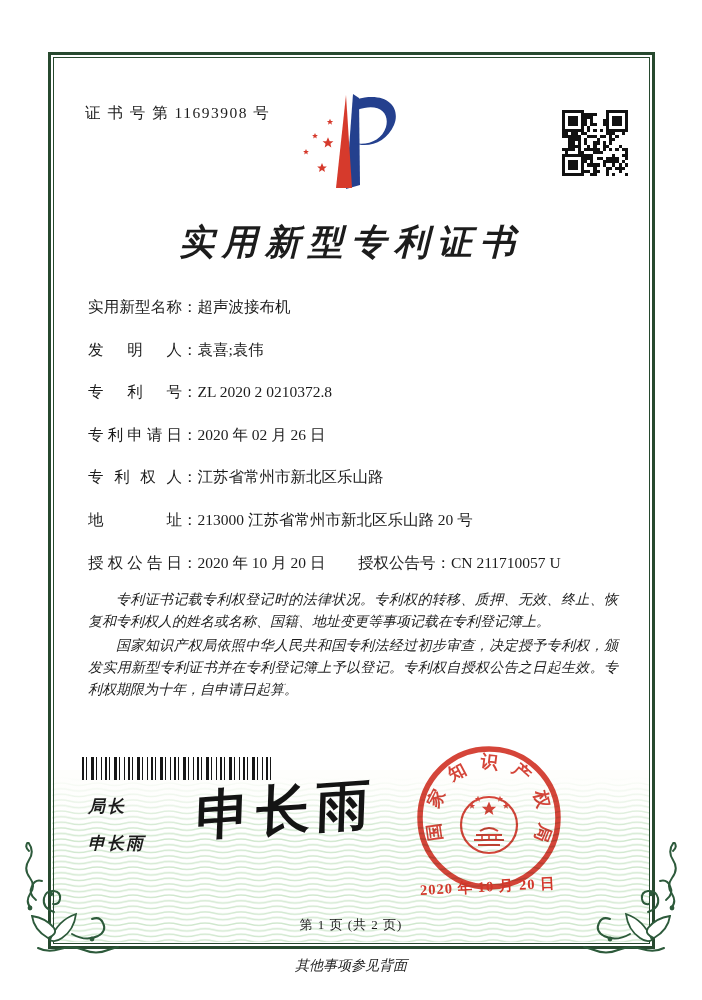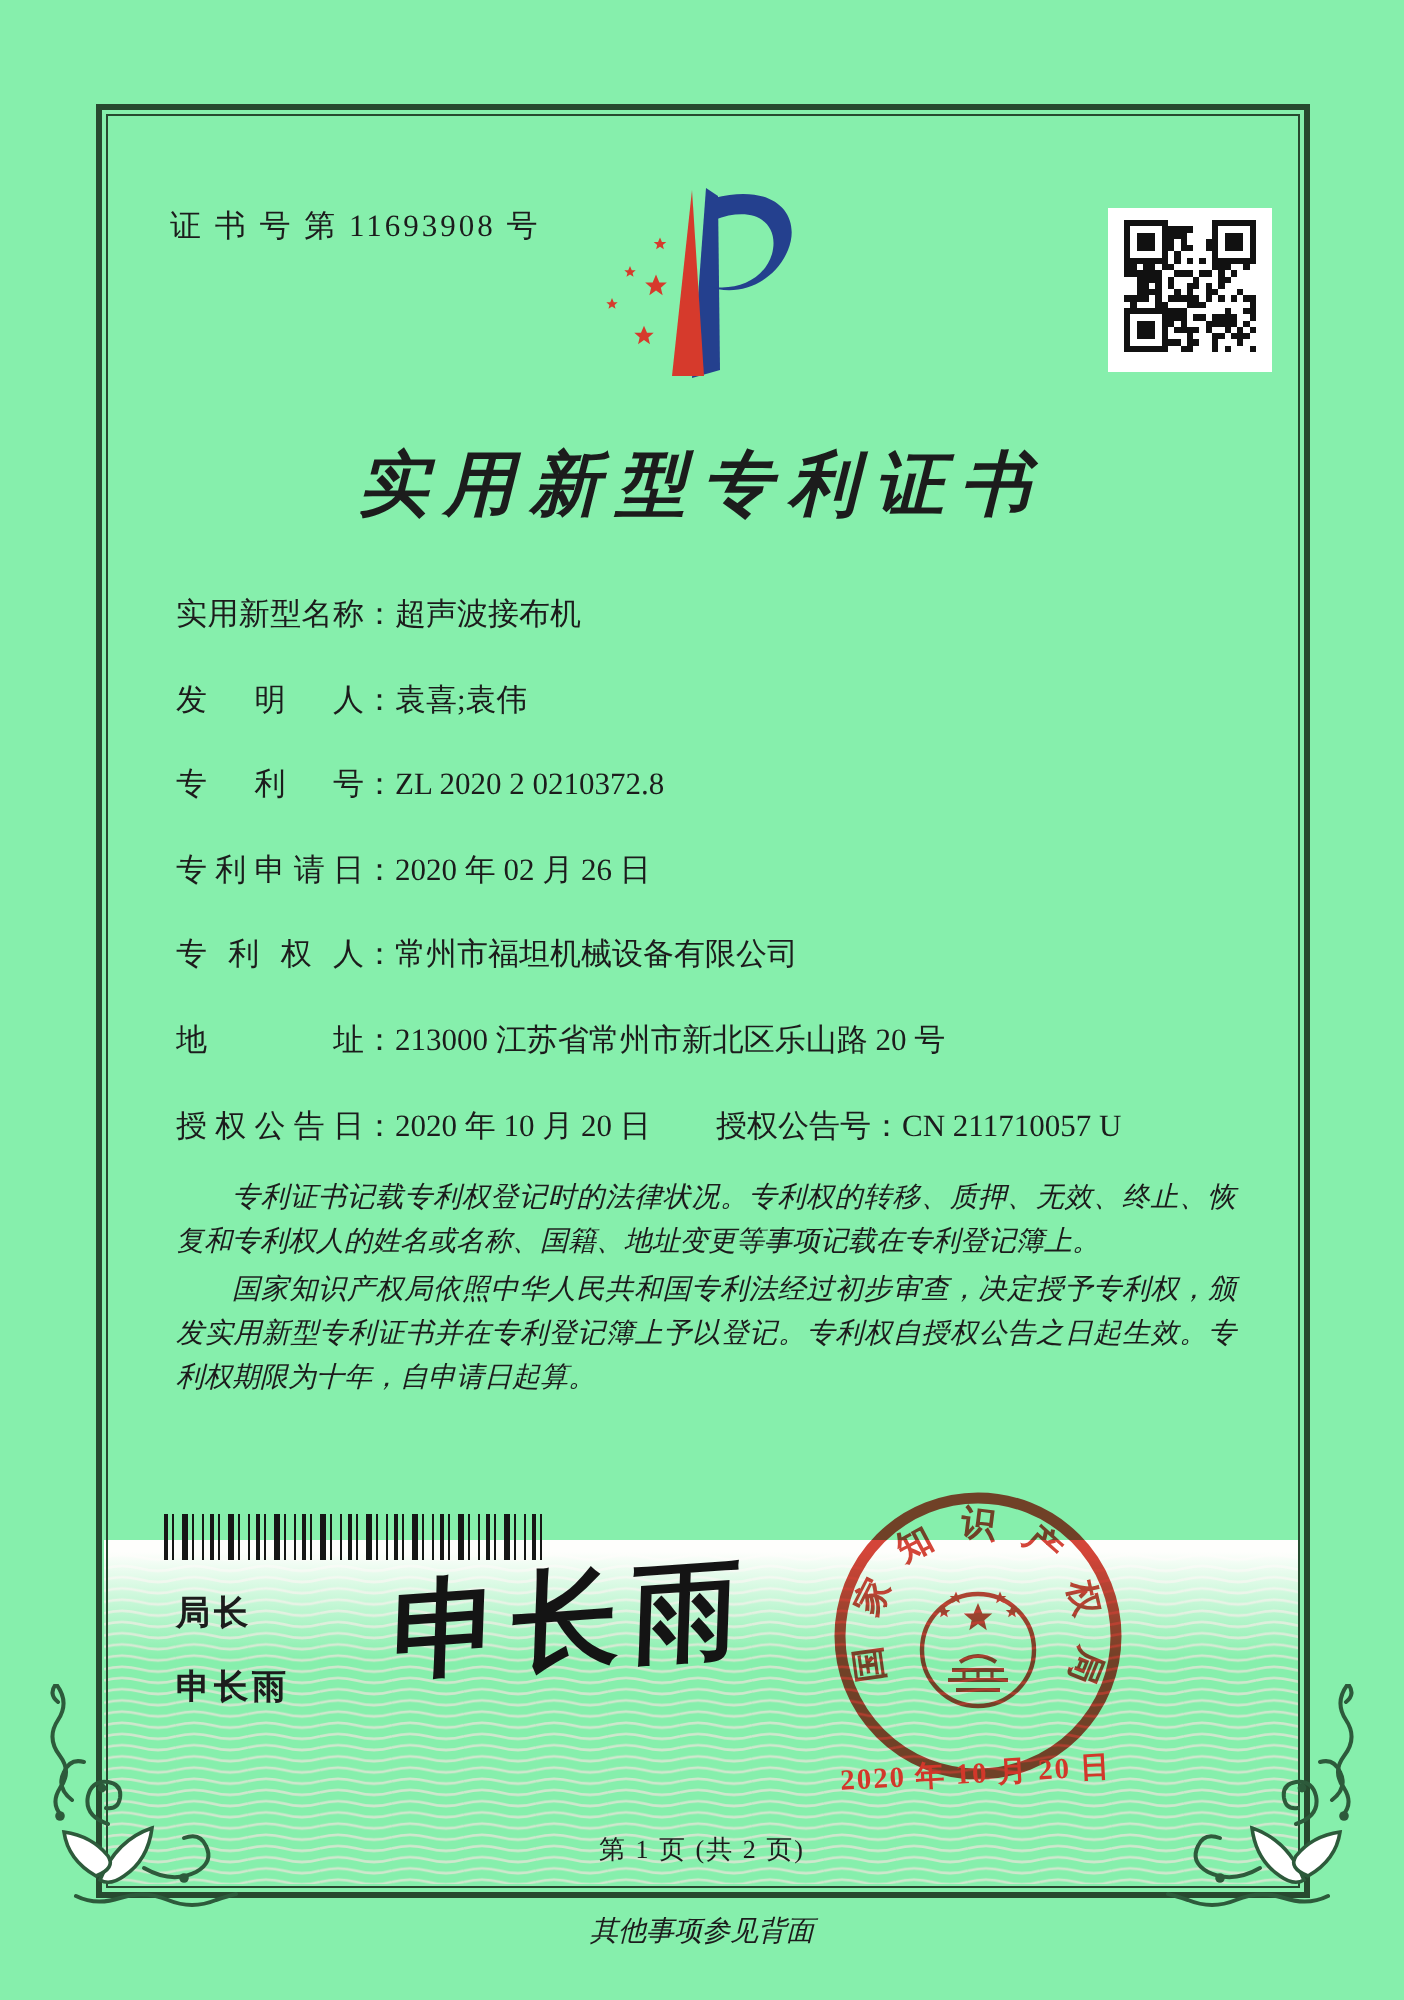--- a/index.html
+++ b/index.html
@@ -1,20 +1,20 @@
 <!DOCTYPE html>
 <html style="--accent_red: #d63a2c; --seal_red: #d2372a; --frame_green: #27492f; --ornament_green: #2d5a3b; --watermark_green: #cfe7cd; --logo_blue: #24408e; --ink: #1c1c1c;"><head>
 <meta charset="utf-8">
 <style>
   :root{
     --accent_red:#d63a2c; --seal_red:#d2372a; --frame_green:#27492f;
     --ornament_green:#2d5a3b; --watermark_green:#cfe7cd; --logo_blue:#24408e; --ink:#1c1c1c;
   }
   html,body{margin:0;padding:0;background:#e9e9e9;}
-  .page{position:relative;width:702px;height:1000px;margin:0 auto;background:#86efac;
+  .page{position:relative;width:702px;height:1000px;margin:0 auto;background:#ffffff;
         font-family:"Liberation Serif","DejaVu Serif",serif;color:var(--ink);overflow:hidden;}
   
   .frame{position:absolute;left:48px;top:52px;width:601px;height:891px;
          border:3px solid var(--frame_green);z-index:1;pointer-events:none;}
   .frame-inner{position:absolute;left:2px;top:2px;right:2px;bottom:2px;
          border:1px solid var(--frame_green);}
   
   .watermark{position:absolute;left:52px;top:770px;width:597px;height:172px;z-index:0;}
   .watermark-fade{position:absolute;left:52px;top:770px;width:597px;height:60px;z-index:0;
          background:linear-gradient(#fefefc 10%,rgba(254,254,252,0));}
@@ -33,21 +33,21 @@
   
   .body-text{position:absolute;left:88px;top:589px;width:530px;z-index:2;font-size:14px;
              line-height:22px;text-align:justify;font-style:italic;}
   .body-text p{margin:0 0 2px 0;text-indent:2em;}
   
   .barcode{position:absolute;left:82px;top:757px;width:190px;height:23px;z-index:2;
       background:
         repeating-linear-gradient(90deg,#161616 0 2px,rgba(0,0,0,0) 2px 4px,#161616 4px 5px,rgba(0,0,0,0) 5px 9px,#161616 9px 12px,rgba(0,0,0,0) 12px 14px,#161616 14px 15px,rgba(0,0,0,0) 15px 19px,#161616 19px 20px,rgba(0,0,0,0) 20px 23px);}
   .signer{position:absolute;left:88px;top:795px;z-index:2;
           font-family:"Liberation Sans","DejaVu Sans",sans-serif;font-weight:600;font-size:17px;letter-spacing:2px;}
-  .signer div{margin-bottom:14px;}
+  .signer div{margin-bottom:14px;font-style:italic;}
   .signature{position:absolute;left:196px;top:774px;width:190px;z-index:3;font-size:54px;
              font-weight:700;letter-spacing:6px;transform:rotate(-4deg) skewX(-6deg);color:#141414;}
   .seal{position:absolute;left:414px;top:743px;width:150px;height:150px;z-index:4;
         mix-blend-mode:multiply;opacity:.93;}
   .seal-date{position:absolute;left:420px;top:877px;width:150px;z-index:5;color:var(--seal_red);
         font-size:14.5px;letter-spacing:1px;transform:rotate(-3deg);font-weight:600;}
   .ornament{position:absolute;width:100px;height:112px;z-index:2;}
   .orn-bl{left:20px;top:842px;}
   .orn-br{left:582px;top:842px;transform:scaleX(-1);}
   .page-num{position:absolute;left:0;right:0;top:916px;text-align:center;font-size:13px;
@@ -253,21 +253,21 @@
     <div class="frow">
       <span class="flabel">发明人</span><span>：</span><span>袁喜;袁伟</span>
     </div>
     <div class="frow">
       <span class="flabel">专利号</span><span>：</span><span>ZL 2020 2 0210372.8</span>
     </div>
     <div class="frow">
       <span class="flabel">专利申请日</span><span>：</span><span>2020 年 02 月 26 日</span>
     </div>
     <div class="frow">
-      <span class="flabel">专利权人</span><span>：</span><span>常州市福坦机械设备有限公司</span>
+      <span class="flabel">专利权人</span><span>：</span><span>江苏省常州市新北区乐山路</span>
     </div>
     <div class="frow">
       <span class="flabel">地址</span><span>：</span><span>213000 江苏省常州市新北区乐山路 20 号</span>
     </div>
     <div class="frow">
       <span>
         <span class="flabel">授权公告日</span><span>：</span><span>2020 年 10 月 20 日</span>
       </span>
       <span class="fpair2">
         <span>授权公告号</span><span>：</span><span>CN 211710057 U</span>

